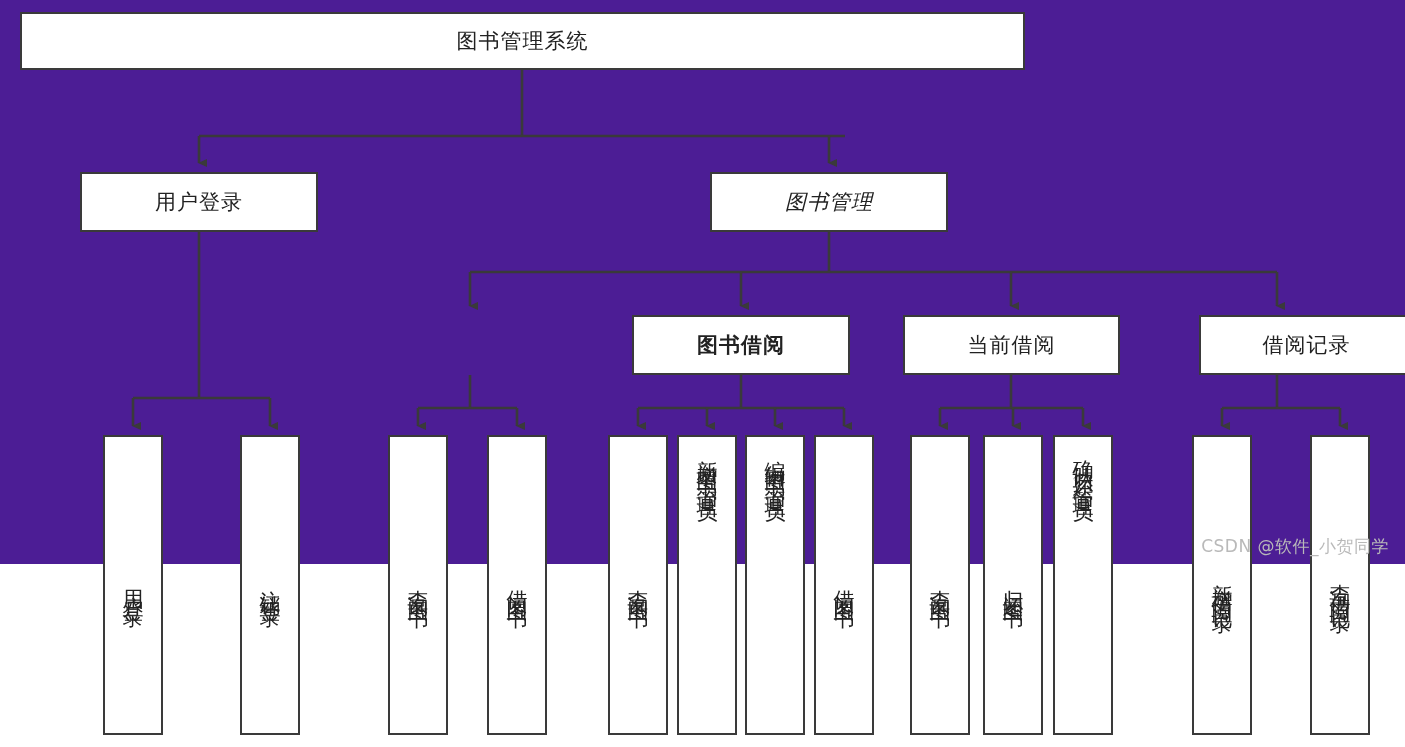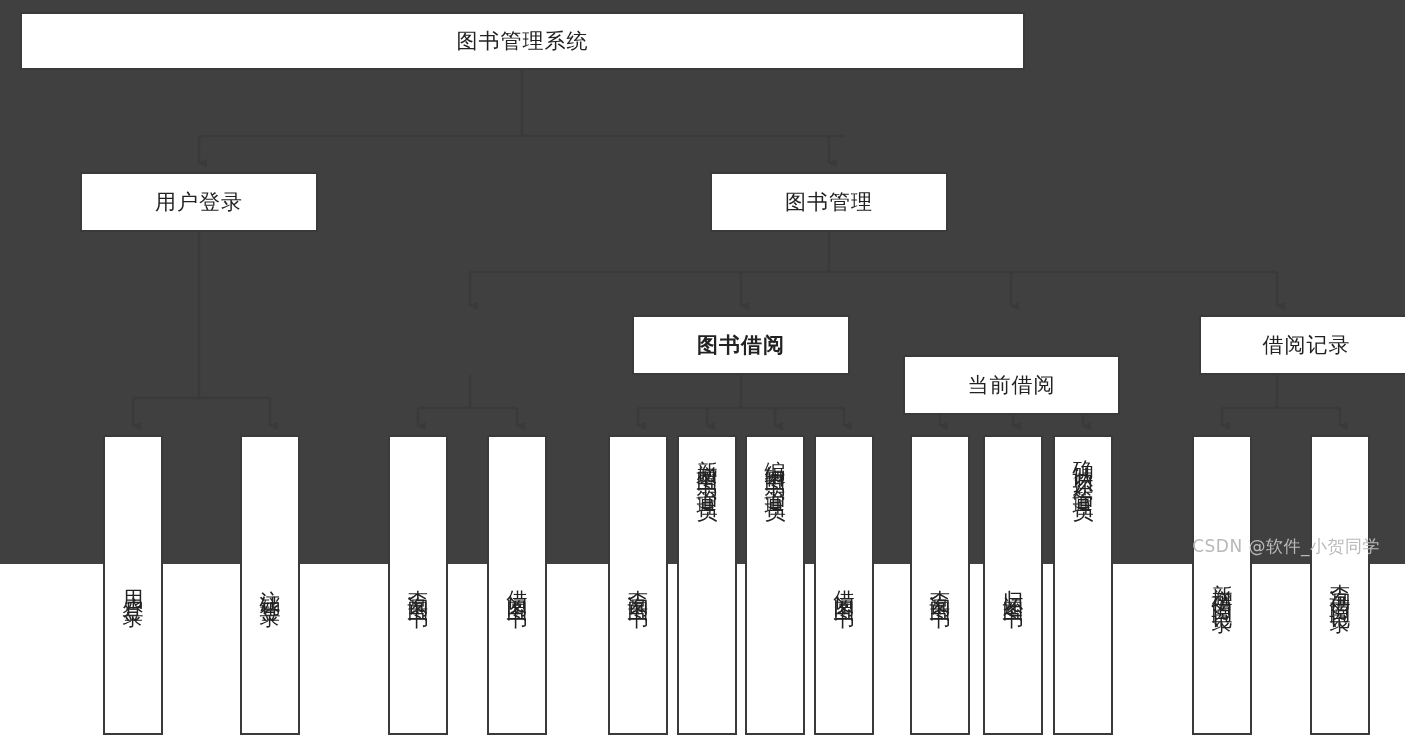--- a/index.html
+++ b/index.html
@@ -1,29 +1,29 @@
 <!DOCTYPE html>
 <html><head>
 <meta charset="utf-8">
 <style>
   html,body{margin:0;padding:0;background:#ffffff;}
   body{width:1405px;height:747px;overflow:hidden;
        font-family:"DejaVu Sans","Liberation Sans",sans-serif;}
-  #stage{position:relative;width:1405px;height:564px;background:#404040;}
+  #stage{position:relative;width:1405px;height:564px;background:#4c1d95;}
   svg#wires{position:absolute;left:0;top:0;width:1405px;height:747px;}
   .node{position:absolute;box-sizing:border-box;background:#ffffff;
         border:2.5px solid #3a3a3a;display:flex;align-items:center;
         justify-content:center;color:#222;}
   .node.h{font-size:21px;letter-spacing:1px;}
   .node.v{writing-mode:vertical-rl;text-orientation:upright;
           font-size:21px;letter-spacing:6px;line-height:1.05;
           padding:6px 0;justify-content:center;}
   .node.v.topalign{justify-content:flex-start;}
   .lbl{white-space:pre;}
-  #watermark{position:absolute;right:25px;bottom:6px;font-size:17px;
+  #watermark{position:absolute;right:16px;bottom:6px;font-size:17px;
              color:#b9b9b9;letter-spacing:.5px;pointer-events:none;
              white-space:pre;}
 </style>
 </head>
 <body>
 
 <div id="stage">
 
   <svg id="wires" viewBox="0 0 1405 747" xmlns="http://www.w3.org/2000/svg">
     <defs>
@@ -75,28 +75,28 @@
     </g>
   </svg>
 
   <div class="node h" style="left:20px;top:12px;width:1005px;height:58px;">
     <span class="lbl">图书管理系统</span>
   </div>
 
   <div class="node h" style="left:80px;top:172px;width:238px;height:60px;">
     <span class="lbl">用户登录</span>
   </div>
-  <div class="node h" style="left:710px;top:172px;width:238px;height:60px;">
+  <div class="node h" style="left:710px;top:172px;width:238px;height:60px;font-style:italic;">
     <span class="lbl">图书管理</span>
   </div>
 
   <div class="node h" style="left:632px;top:315px;width:218px;height:60px;font-weight:bold;">
     <span class="lbl">图书借阅</span>
   </div>
-  <div class="node h" style="left:903px;top:315px;width:217px;height:60px;margin-top:40px;">
+  <div class="node h" style="left:903px;top:315px;width:217px;height:60px;">
     <span class="lbl">当前借阅</span>
   </div>
   <div class="node h" style="left:1170px;top:315px;width:215px;height:60px;margin-left:29px;">
     <span class="lbl">借阅记录</span>
   </div>
 
   <div class="node v" style="left:103px;top:435px;width:60px;height:300px;">
     <span class="lbl">用户登录</span>
   </div>
   <div class="node v" style="left:240px;top:435px;width:60px;height:300px;">

